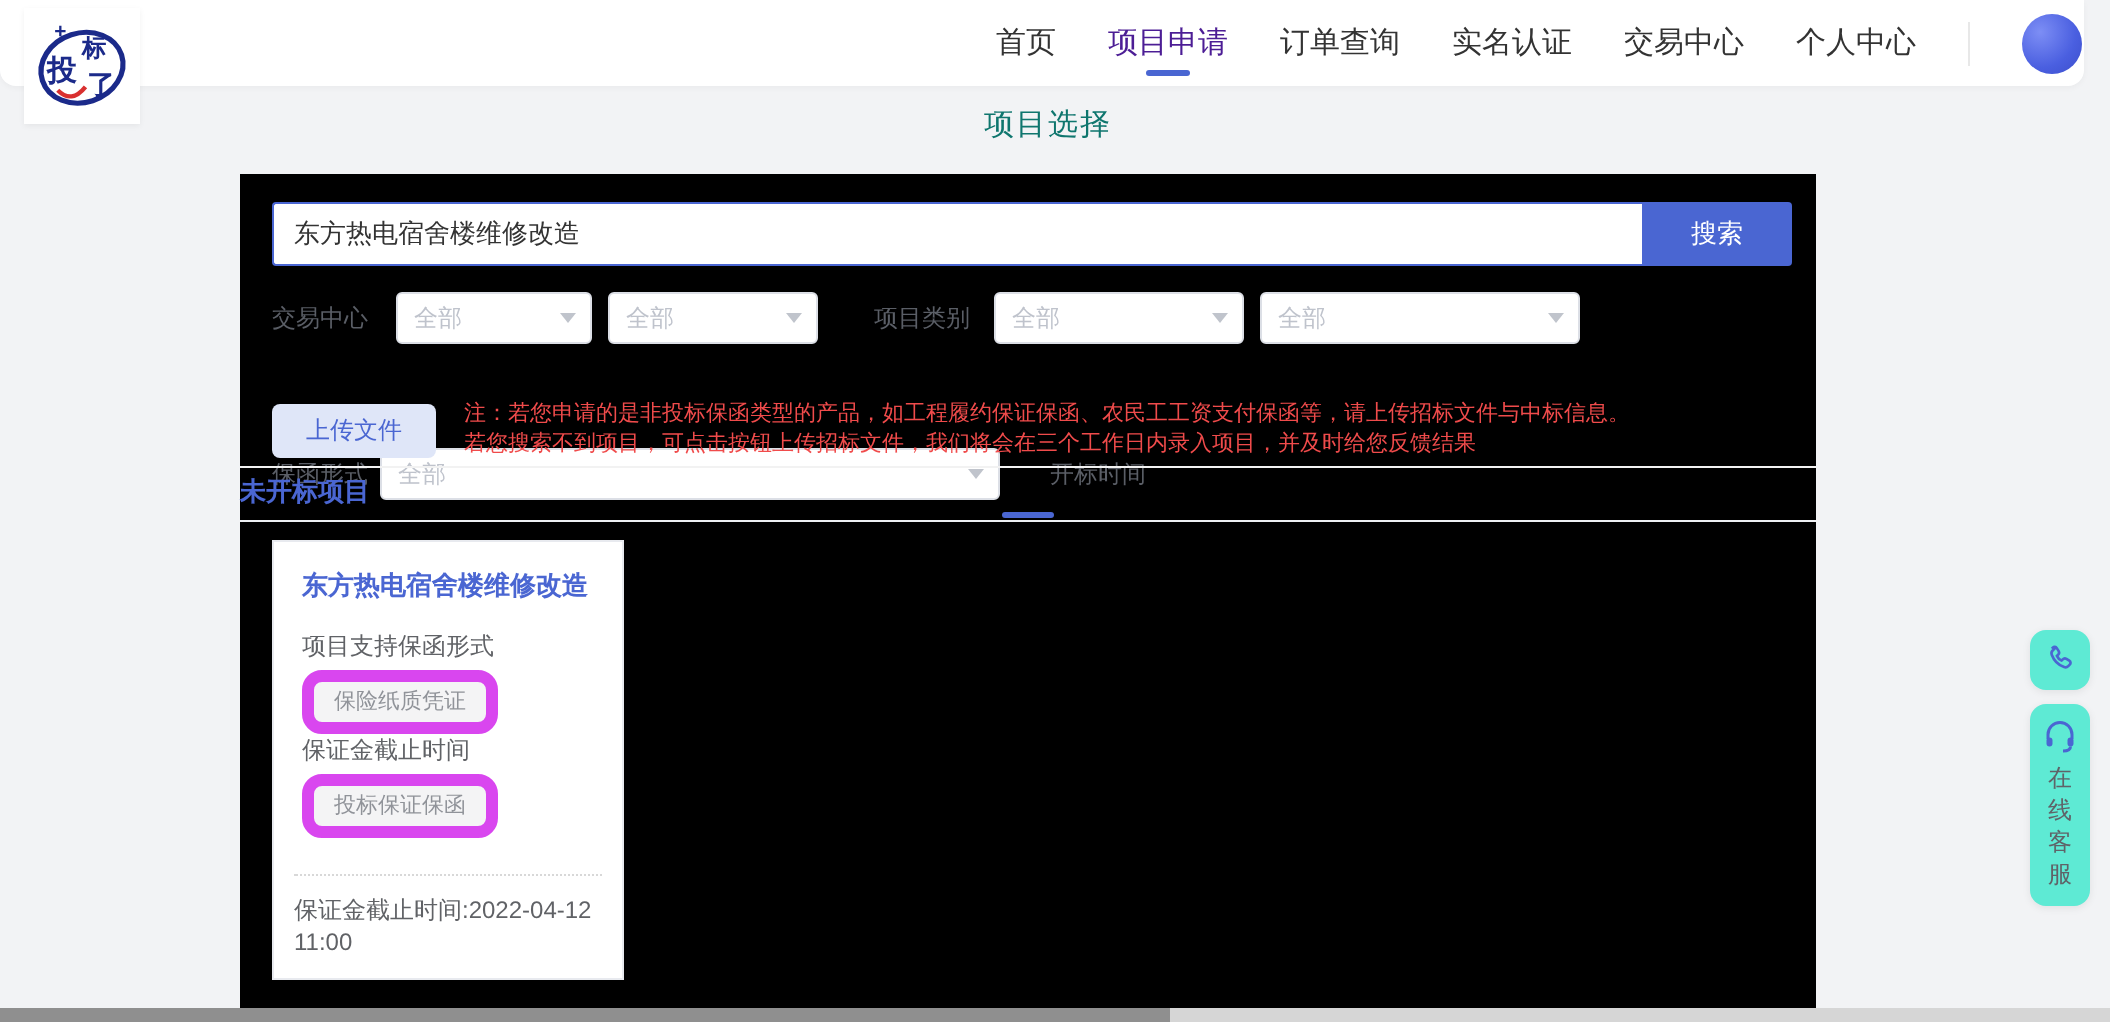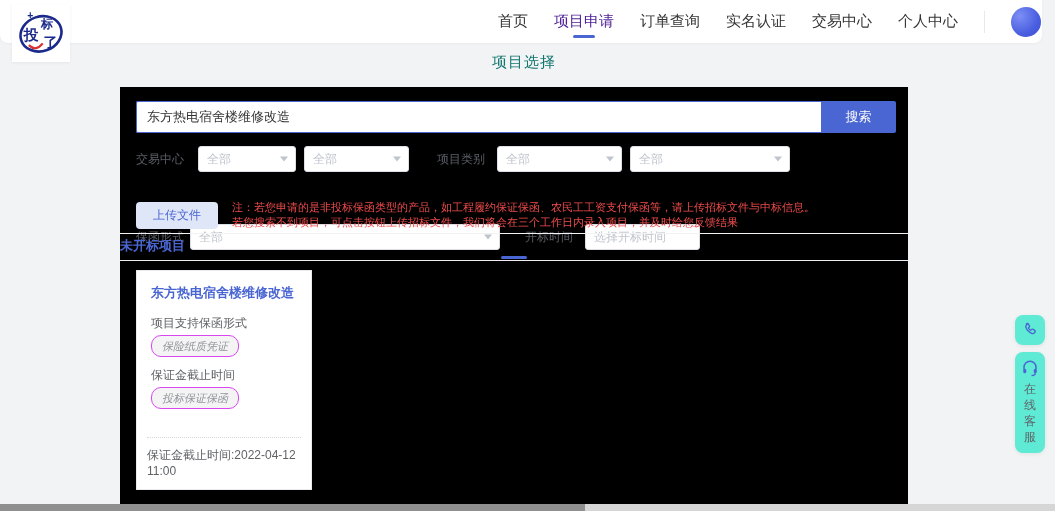--- a/index.html
+++ b/index.html
@@ -39,21 +39,21 @@
 
   .tab-strip{position:absolute;left:0;top:146px;width:788px;border-top:1px solid #f2f2f2;}
   .tab{position:absolute;left:0;top:150px;width:788px;text-align:left;font-size:13px;font-weight:bold;color:#4a66d2;cursor:pointer;}
   .tab-underline{position:absolute;left:50%;transform:translateX(-50%);top:169px;width:26px;height:3px;border-radius:2px;background:#4a66d2;}
   .tab-border{position:absolute;left:0;top:173px;width:788px;border-bottom:1px solid #eef0f3;}
 
   
   .card{position:absolute;left:16px;top:183px;width:176px;height:220px;box-sizing:border-box;border:1px solid #e8eaef;background:#fff;cursor:pointer;}
   .card-title{position:absolute;left:14px;top:14px;width:150px;font-size:13px;font-weight:bold;color:#4a66d2;line-height:16px;}
   .card-label{position:absolute;left:14px;font-size:12px;color:#606266;}
-  .tag{position:absolute;left:14px;height:20px;line-height:20px;padding:0 10px;background:#f4f4f5;border:1px solid #d946ef;border-radius:10px;font-size:11px;color:#909399;font-style:italic;}
+  .tag{position:absolute;left:14px;height:20px;line-height:20px;padding:0 10px;background:#f4f4f5;border:6px solid #d946ef;border-radius:10px;font-size:11px;color:#909399;}
   .card-dotline{position:absolute;left:10px;top:166px;width:154px;border-top:1px dotted #d8d8d8;}
   .card-deadline{position:absolute;left:10px;top:176px;font-size:12px;color:#606266;}
 
   
   .float-btn{position:absolute;left:1015px;width:30px;background:#5eead4;border-radius:8px;box-shadow:0 1px 4px rgba(0,0,0,.08);display:flex;flex-direction:column;align-items:center;cursor:pointer;}
   .float-phone{top:315px;height:30px;justify-content:center;}
   .float-service{top:352px;padding:7px 0 8px 0;}
   .v-text{margin-top:4px;width:14px;font-size:12px;line-height:16px;color:#5f6368;text-align:center;word-break:break-all;}
 
   
@@ -119,21 +119,20 @@
       </div>
     </div>
 
     <div class="filter-row" style="top:89px;margin-top:48px;">
       <div class="f-label" style="width:54px;">保函形式</div>
       <div class="dd" style="width:310px;">
         <span>全部</span>
         <i class="car"></i>
       </div>
       <div class="f-label" style="width:52px;margin-left:25px;">开标时间</div>
-      <input class="date-input" style="width: 115px; margin-left: 8px;" type="text" placeholder="选择开标时间">
     </div>
 
     <div class="upload-row">
       <button class="upload-btn">上传文件</button>
       <div class="notice">
         <div>注：若您申请的是非投标保函类型的产品，如工程履约保证保函、农民工工资支付保函等，请上传招标文件与中标信息。</div>
         <div>若您搜索不到项目，可点击按钮上传招标文件，我们将会在三个工作日内录入项目，并及时给您反馈结果</div>
       </div>
     </div>
 

